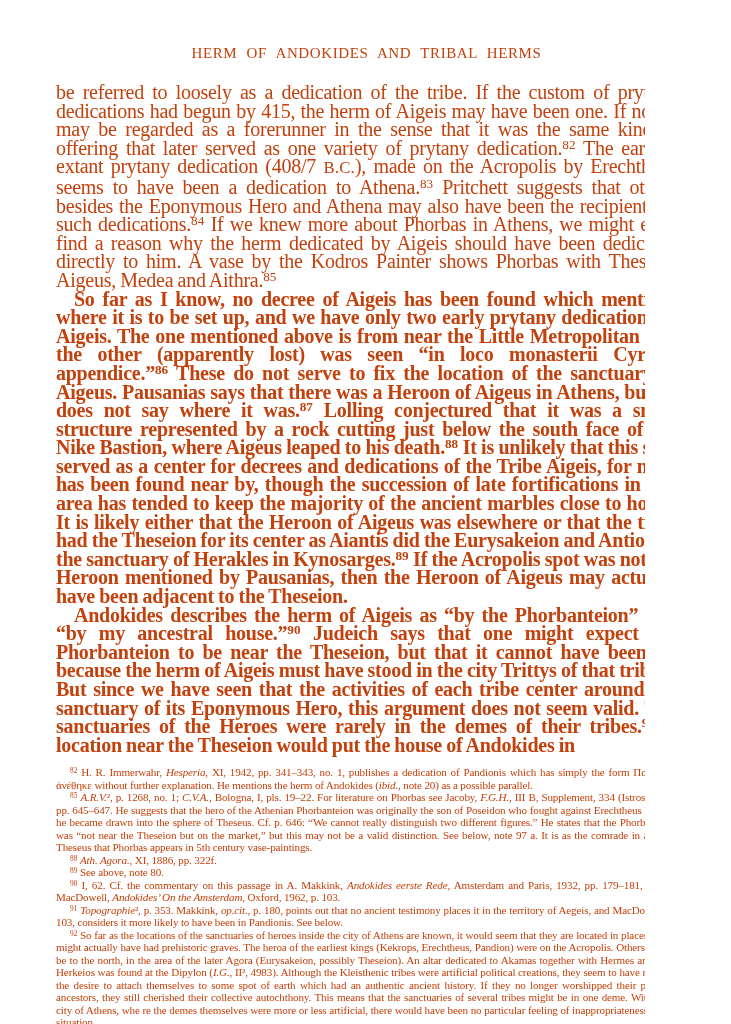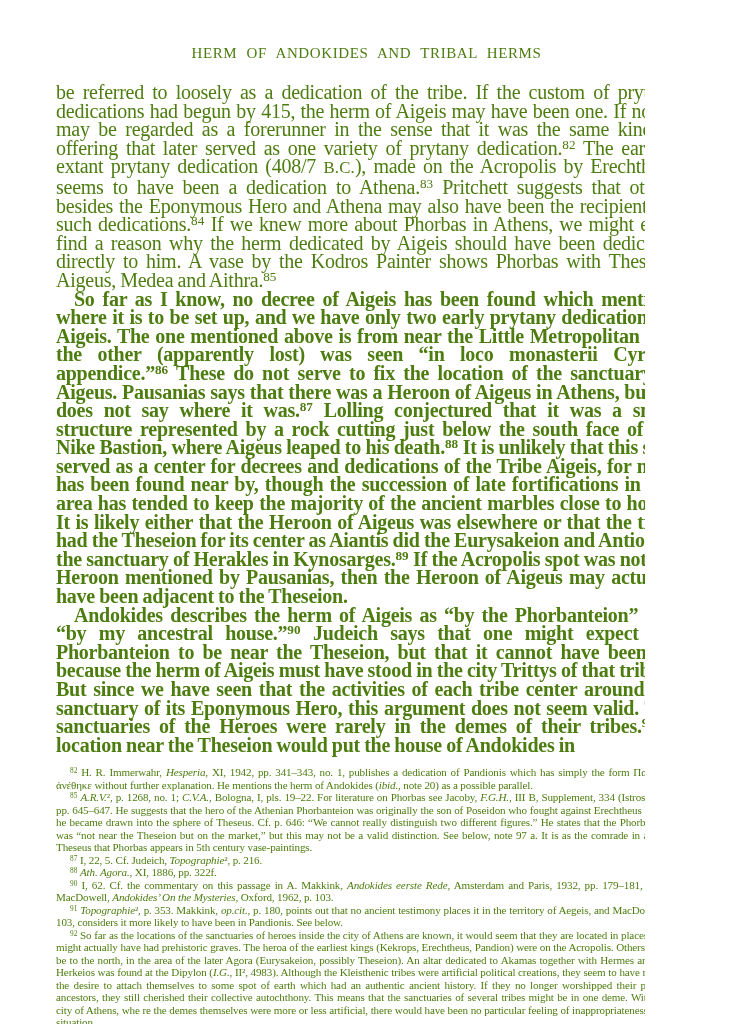--- a/index.html
+++ b/index.html
@@ -2,21 +2,21 @@
 <html><head>
 <meta charset="utf-8">
 <style>
   html, body { margin: 0; padding: 0; background: #ffffff; }
   .page {
     position: relative;
     width: 645px;
     height: 1024px;
     background: #ffffff;
     overflow: hidden;
-    color: #4d7c0f;
+    color: #c2410c;
     font-family: "Liberation Serif", "DejaVu Serif", serif;
   }
   .content {
     position: absolute;
     left: 56px;
     top: 45px;
     width: 621px;
   }
   .running-head {
     position: relative;
@@ -73,20 +73,20 @@
       <span class="page-number">119</span>
     </div>
     <div class="body-text">
         <p class="para"><span>be referred to loosely as a dedication of the tribe. If the custom of prytany dedications had begun by 415, the herm of Aigeis may have been one. If not, it may be regarded as a forerunner in the sense that it was the same kind of offering that later served as one variety of prytany dedication.</span><sup class="fnref">82</sup><span> The earliest extant prytany dedication (408/7 </span><span class="sc">B.C.</span><span>), made on the Acropolis by Erechtheis, seems to have been a dedication to Athena.</span><sup class="fnref">83</sup><span> Pritchett suggests that others besides the Eponymous Hero and Athena may also have been the recipients of such dedications.</span><sup class="fnref">84</sup><span> If we knew more about Phorbas in Athens, we might even find a reason why the herm dedicated by Aigeis should have been dedicated directly to him. A vase by the Kodros Painter shows Phorbas with Theseus, Aigeus, Medea and Aithra.</span><sup class="fnref">85</sup></p>
         <p class="para indent"><span>So far as I know, no decree of Aigeis has been found which mentions where it is to be set up, and we have only two early prytany dedications of Aigeis. The one mentioned above is from near the Little Metropolitan and the other (apparently lost) was seen “in loco monasterii Cyriani appendice.”</span><sup class="fnref">86</sup><span> These do not serve to fix the location of the sanctuary of Aigeus. Pausanias says that there was a Heroon of Aigeus in Athens, but he does not say where it was.</span><sup class="fnref">87</sup><span> Lolling conjectured that it was a small structure represented by a rock cutting just below the south face of the Nike Bastion, where Aigeus leaped to his death.</span><sup class="fnref">88</sup><span> It is unlikely that this spot served as a center for decrees and dedications of the Tribe Aigeis, for none has been found near by, though the succession of late fortifications in this area has tended to keep the majority of the ancient marbles close to home. It is likely either that the Heroon of Aigeus was elsewhere or that the tribe had the Theseion for its center as Aiantis did the Eurysakeion and Antiochis the sanctuary of Herakles in Kynosarges.</span><sup class="fnref">89</sup><span> If the Acropolis spot was not the Heroon mentioned by Pausanias, then the Heroon of Aigeus may actually have been adjacent to the Theseion.</span></p>
         <p class="para indent"><span>Andokides describes the herm of Aigeis as “by the Phorbanteion” and “by my ancestral house.”</span><sup class="fnref">90</sup><span> Judeich says that one might expect the Phorbanteion to be near the Theseion, but that it cannot have been so, because the herm of Aigeis must have stood in the city Trittys of that tribe.</span><sup class="fnref">91</sup><span> But since we have seen that the activities of each tribe center around the sanctuary of its Eponymous Hero, this argument does not seem valid. The sanctuaries of the Heroes were rarely in the demes of their tribes.</span><sup class="fnref">92</sup><span> A location near the Theseion would put the house of Andokides in</span></p>
       </div>
     <div class="footnotes">
         <p class="footnote"><sup class="fnref">82</sup> <span>H. R. Immerwahr, </span><span class="it">Hesperia</span><span>, XI, 1942, pp. 341–343, no. 1, publishes a dedication of Pandionis which has simply the form Πανδιονὶς ἀνέθηκε without further explanation. He mentions the herm of Andokides (</span><span class="it">ibid.</span><span>, note 20) as a possible parallel.</span></p>
         <p class="footnote"><sup class="fnref">85</sup> <span class="it">A.R.V.</span><span>², p. 1268, no. 1; </span><span class="it">C.V.A.</span><span>, Bologna, I, pls. 19–22. For literature on Phorbas see Jacoby, </span><span class="it">F.G.H.</span><span>, III B, Supplement, 334 (Istros), F 31, pp. 645–647. He suggests that the hero of the Athenian Phorbanteion was originally the son of Poseidon who fought against Erechtheus but that he became drawn into the sphere of Theseus. Cf. p. 646: “We cannot really distinguish two different figures.” He states that the Phorbanteion was “not near the Theseion but on the market,” but this may not be a valid distinction. See below, note 97 a. It is as the comrade in arms of Theseus that Phorbas appears in 5th century vase-paintings.</span></p>
-        <p class="footnote"><sup class="fnref">87</sup> <span>I, 22, 5. Cf. Judeich, </span><span class="it">Topographie</span><span>², p. 216.</span></p>
         <p class="footnote"><sup class="fnref">88</sup> <span class="it">Ath. Agora.</span><span>, XI, 1886, pp. 322f.</span></p>
-        <p class="footnote"><sup class="fnref">90</sup> <span>I, 62. Cf. the commentary on this passage in A. Makkink, </span><span class="it">Andokides eerste Rede</span><span>, Amsterdam and Paris, 1932, pp. 179–181, and D. MacDowell, </span><span class="it">Andokides’ On the Mysteries</span><span>, Oxford, 1962, p. 103.</span></p>
+        <p class="footnote"><sup class="fnref">89</sup> <span>See above, note 80.</span></p>
+        <p class="footnote"><sup class="fnref">90</sup> <span>I, 62. Cf. the commentary on this passage in A. Makkink, </span><span class="it">Andokides eerste Rede</span><span>, Amsterdam and Paris, 1932, pp. 179–181, and D. MacDowell, </span><span class="it">Andokides’ On the Amsterdam</span><span>, Oxford, 1962, p. 103.</span></p>
         <p class="footnote"><sup class="fnref">91</sup> <span class="it">Topographie</span><span>², p. 353. Makkink, </span><span class="it">op.cit.</span><span>, p. 180, points out that no ancient testimony places it in the territory of Aegeis, and MacDowell, p. 103, considers it more likely to have been in Pandionis. See below.</span></p>
         <p class="footnote"><sup class="fnref">92</sup> <span>So far as the locations of the sanctuaries of heroes inside the city of Athens are known, it would seem that they are located in places which might actually have had prehistoric graves. The heroa of the earliest kings (Kekrops, Erechtheus, Pandion) were on the Acropolis. Others tend to be to the north, in the area of the later Agora (Eurysakeion, possibly Theseion). An altar dedicated to Akamas together with Hermes and Zeus Herkeios was found at the Dipylon (</span><span class="it">I.G.</span><span>, II², 4983). Although the Kleisthenic tribes were artificial political creations, they seem to have retained the desire to attach themselves to some spot of earth which had an authentic ancient history. If they no longer worshipped their personal ancestors, they still cherished their collective autochthony. This means that the sanctuaries of several tribes might be in one deme. Within the city of Athens, whe re the demes themselves were more or less artificial, there would have been no particular feeling of inappropriateness in this situation.</span></p>
       </div>
   </div>
 </div>
 
 </body></html>

